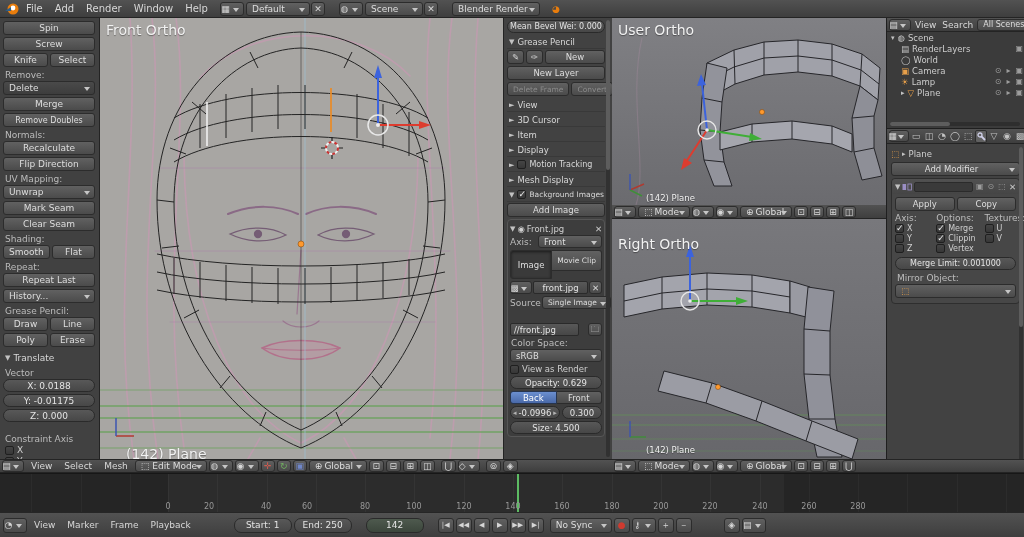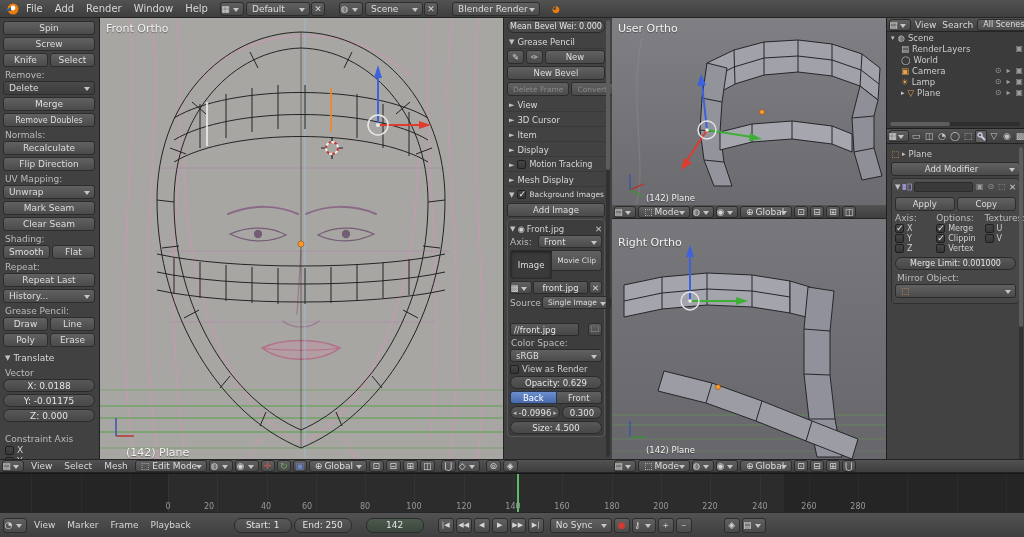--- a/index.html
+++ b/index.html
@@ -31,21 +31,21 @@
   .chk{width:9px;height:9px;border:1px solid #1f1f1f;border-radius:2px;background:linear-gradient(#454545,#373737);
        display:inline-block;position:relative;flex:none}
   .chk.on::after{content:"\2713";position:absolute;left:0;top:-2px;font-size:9px;color:#ececec}
   .chkrow{display:flex;align-items:center;gap:3px;margin:1px 0 1px 2px;color:#cfcfcf}
   .sect{display:flex;align-items:center;gap:3px;height:14px;margin-bottom:1px;color:#d8d8d8;
         border-bottom:1px solid #393939;padding-left:2px}
   .tri{font-size:7px;color:#c2c2c2;flex:none}
   .icnbtn{display:inline-flex;align-items:center;justify-content:center;width:17px;height:14px;flex:none;
           background:linear-gradient(#606060,#4a4a4a);border:1px solid #2c2c2c;border-radius:3px;color:#d6d6d6}
   .mini{font-size:8px;color:#9d9d9d;padding:0 1px}
-  .vlabel{position:absolute;color:#f2f2f2;text-shadow:0 1px 1px rgba(0,0,0,.4);font-size:11px}
+  .vlabel{position:absolute;color:#f2f2f2;text-shadow:0 1px 1px rgba(0,0,0,.4);font-size:14px}
   .seg{display:flex;width:100%;margin-bottom:2px}
   .seg .btn{flex:1;border-radius:0;margin:0}
   .seg .btn:first-child{border-radius:3px 0 0 3px}
   .seg .btn:last-child{border-radius:0 3px 3px 0;border-left:none}
   .ruler-num{position:absolute;bottom:1px;width:26px;margin-left:-13px;text-align:center;color:#989898;font-size:8px}
   .tab{display:inline-flex;align-items:center;justify-content:center;width:12px;height:13px;color:#c3c3c3;flex:none;border-radius:2px}
   .tab.active{background:#616161;border:1px solid #2e2e2e}
   .otrow{display:flex;align-items:center;height:11px;color:#ccc;font-size:8.5px;gap:3px;padding-left:4px}
   .otrow .spacer{flex:1}
   .scrollv{position:absolute;width:4px;background:#313131;border-radius:2px}
@@ -238,21 +238,21 @@
     <div class="fld" style="margin-bottom:2px;font-size:8px">Mean Bevel Wei: 0.000</div>
     <div class="sect">
       <span class="tri">▼</span>
       <span>Grease Pencil</span>
     </div>
     <div class="row2">
       <span class="icnbtn">✎</span>
       <span class="icnbtn">✑</span>
       <span class="btn" style="flex:1">New</span>
     </div>
-    <div class="btn blk">New Bevel</div>
+    <div class="btn blk">New Layer</div>
     <div class="row2">
       <span class="btn dis" style="font-size:7.5px">Delete Frame</span>
       <span class="btn dis" style="font-size:7.5px">Convert</span>
     </div>
     <div class="sect">
         <span class="tri">►</span>
         <span>View</span>
       </div>
     <div class="sect">
         <span class="tri">►</span>

